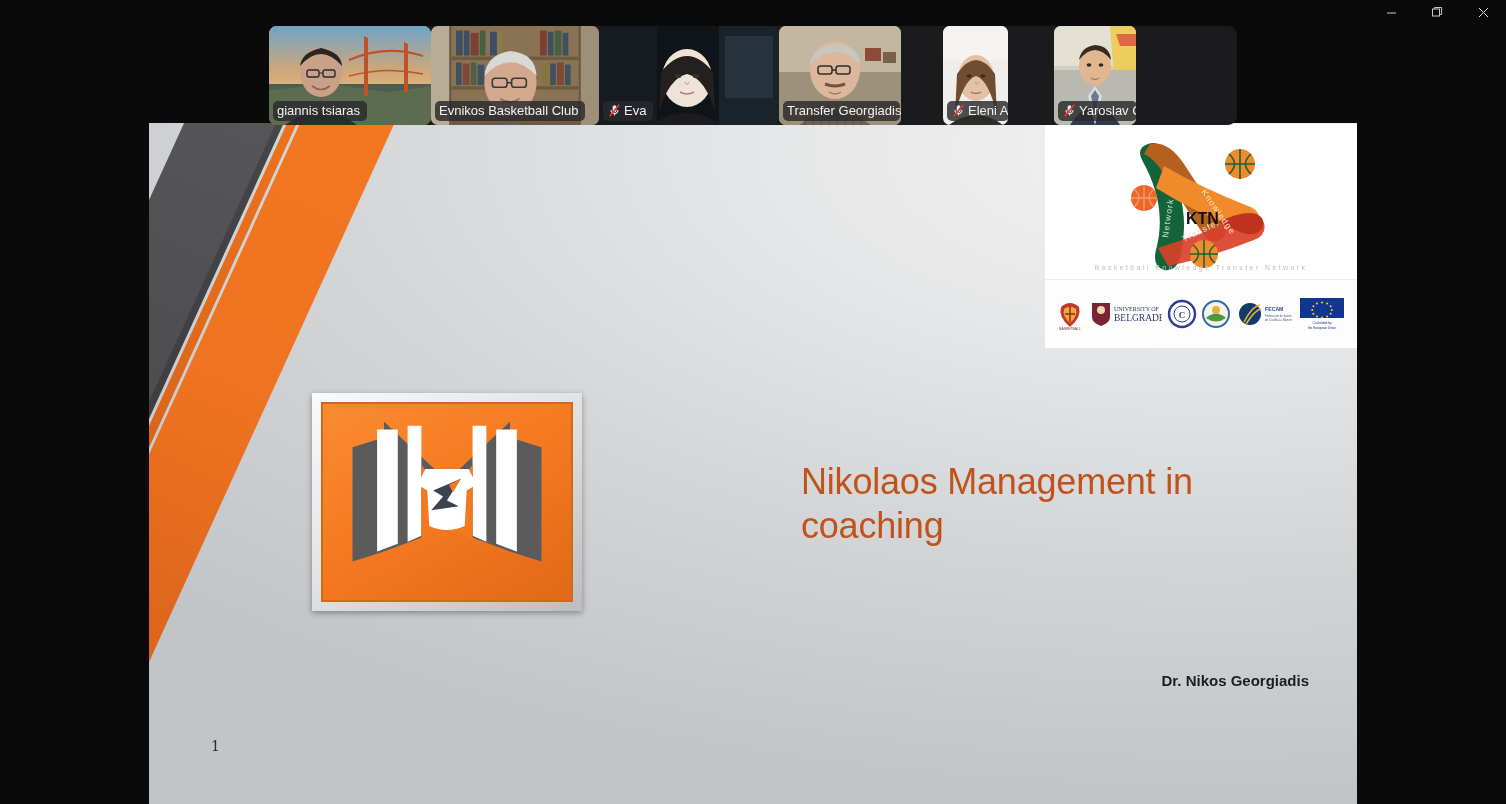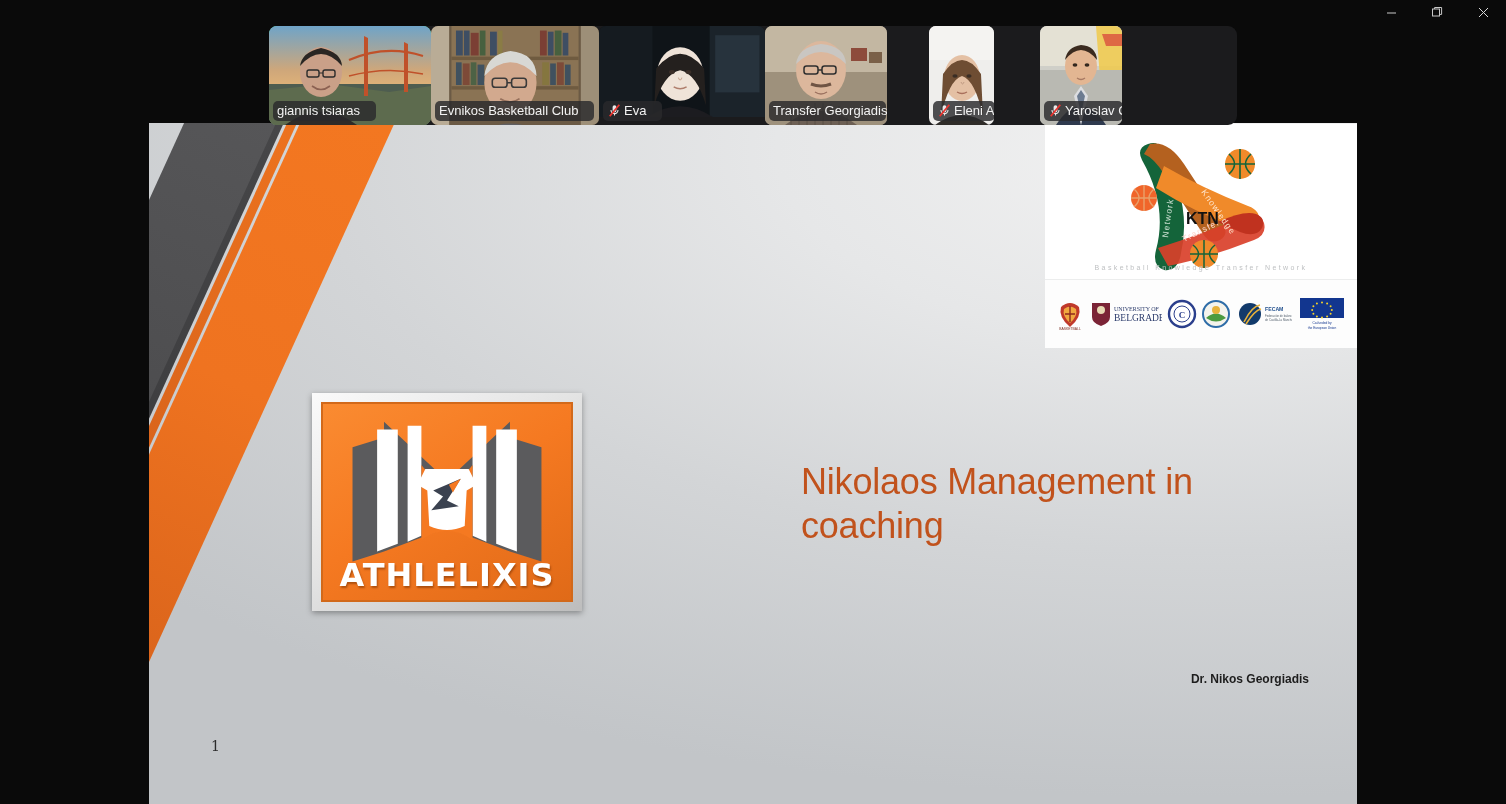--- a/index.html
+++ b/index.html
@@ -29,31 +29,31 @@
     position:relative; height:99px; border-radius:7px; overflow:hidden;
     flex:0 0 auto;
   }
   .tile .vid { position:absolute; inset:0; }
   .tile.active { outline:3px solid #5ae6a0; outline-offset:-3px; border-radius:8px; }
 
   .namechip {
     position:absolute; left:4px; bottom:4px;
     display:flex; align-items:center; gap:4px;
     background:rgba(42,42,44,.82);
-    border-radius:5px; padding:2px 16px 3px 6px;
+    border-radius:5px; padding:2px 7px 3px 6px;
     color:#f2f2f2; font-size:13px; line-height:15px;
     white-space:nowrap; max-width:96%;
   }
   .namechip.nopad { padding-left:4px; }
   .micmute { width:11px; height:13px; flex:0 0 auto; }
 
   
   .t1 { width:162px; }
   .t2 { width:168px; }
-  .t3 { width:166px; }
+  .t3 { width:180px; }
   .t4 { width:122px; }
   .t5 { width:65px;  }
   .t6 { width:82px;  }
 
   .tgap { flex:0 0 auto; }
 
   
   .slide {
     position:absolute; left:149px; top:123px; width:1208px; height:681px;
     overflow:hidden;
@@ -117,21 +117,21 @@
   .plogo { display:flex; align-items:center; height:36px; }
 
   
   .slide-title {
     position:absolute; left:652px; top:337px; width:500px;
     font-size:36px; line-height:44px; color:#c1521c;
     font-family:"Liberation Sans", sans-serif; letter-spacing:-.2px;
   }
   .slide-author {
     position:absolute; left:900px; top:549px; width:260px;
-    text-align:right; font-size:12px; font-weight:bold; color:#1d1d1d;
+    text-align:right; font-size:15px; font-weight:bold; color:#1d1d1d;
   }
   .slide-num {
     position:absolute; left:62px; top:615px;
     font-size:14px; color:#2b2b2b;
     font-family:"DejaVu Serif", serif;
   }
 </style>
 </head>
 <body>
 
@@ -350,21 +350,20 @@
         <path d="M190 34 L222 44 L222 160 L190 150Z" fill="#5b5b5d"></path>
         <path d="M55 26 L76 26 L76 142 L55 150Z" fill="#ffffff"></path>
         <path d="M176 26 L197 26 L197 150 L176 142Z" fill="#ffffff"></path>
         <path d="M86 22 L100 22 L100 134 L86 140Z" fill="#ffffff"></path>
         <path d="M152 22 L166 22 L166 140 L152 134Z" fill="#ffffff"></path>
         <path d="M100 62 Q126 96 152 62 L152 138 Q126 120 100 138Z" fill="#f57921"></path>
         <path d="M104 66 L126 66 L148 66 L156 82 L146 88 L144 124 Q126 132 108 124 L106 88 L96 82Z" fill="#ffffff"></path>
         <path d="M112 88 L140 76 L126 98 L138 104 L110 108 L122 94Z" fill="#3b4250"></path>
         <path d="M128 82 L140 76 L132 90Z" fill="#f57921"></path>
       </svg>
-      <div class="athle-word">ATHLELIXIS</div>
     </div>
   </div>
 
   <div class="ktnpanel">
     <div class="ktnlogo">
       <svg width="206" height="150" viewBox="0 0 206 150">
 
         <path d="M62 18 Q96 74 82 128 Q78 142 66 140 Q54 136 58 120 Q70 76 44 30 Q38 18 50 14 Q60 11 62 18Z" fill="#14643a"></path>
 
         <path d="M52 14 Q70 10 86 34 L124 92 Q132 104 122 110 Q112 115 105 104 L66 44 Q56 28 46 24Z" fill="#b4611f"></path>

